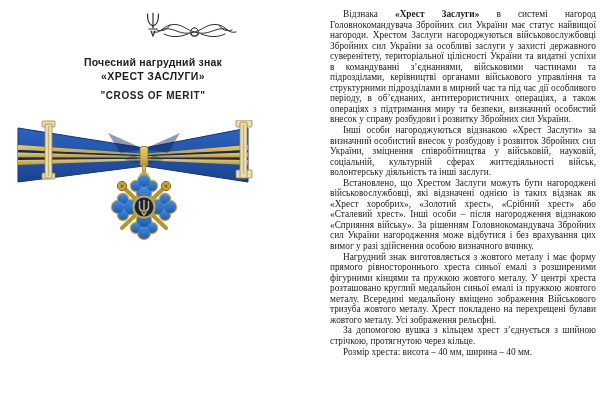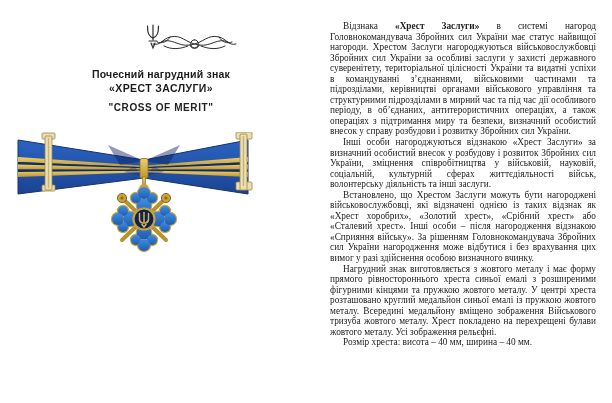--- a/index.html
+++ b/index.html
@@ -1,26 +1,26 @@
 <!DOCTYPE html>
 <html><head>
 <meta charset="utf-8">
 <style>
   html,body{margin:0;padding:0;background:#ffffff;}
   #spread{
     position:relative;width:612px;height:403px;background:#ffffff;overflow:hidden;
     font-family:"Liberation Serif",serif;color:#1c1c1c;
   }
-  .page{position:absolute;top:0;height:384px;width:306px;margin-top:12px;}
+  .page{position:absolute;top:0;height:384px;width:306px;}
   #page-left{left:0;}
   #page-right{left:306px;}
 
   
   .ornament{position:absolute;left:68px;top:10px;width:170px;height:34px;}
-  .title-block{position:absolute;left:8px;top:56px;width:306px;text-align:center;
+  .title-block{position:absolute;left:0;top:56px;width:306px;text-align:center;
     font-family:"Liberation Sans",sans-serif;font-weight:700;color:#1b1b1b;}
   .title-ua{font-size:10.5px;line-height:12.5px;letter-spacing:.2px;}
   .title-award{font-size:10.5px;line-height:12.5px;letter-spacing:.4px;margin-top:1px;}
   .title-en{font-size:10px;letter-spacing:.6px;margin-top:8px;color:#222;}
   .medal{position:absolute;left:8px;top:120px;width:250px;height:125px;}
 
   
   .textcol{position:absolute;left:24px;top:9px;width:266px;
     font-size:9.3px;line-height:10.55px;text-align:justify;}
   .textcol p{margin:0;text-indent:13px;}
@@ -189,18 +189,19 @@
       </g>
     </svg>
   </div>
 
   <div class="page" id="page-right">
     <div class="textcol">
       <p><span>Відзнака </span><span class="lead-bold">«Хрест Заслуги»</span><span> в системі нагород Головнокомандувача Збройних сил України має статус найвищої нагороди. Хрестом Заслуги нагороджуються військовослужбовці Збройних сил України за особливі заслуги у захисті державного суверенітету, територіальної цілісності України та видатні успіхи в командуванні з’єднаннями, військовими частинами та підрозділами, керівництві органами військового управління та структурними підрозділами в мирний час та під час дії особливого періоду, в об’єднаних, антитерористичних операціях, а також операціях з підтримання миру та безпеки, визначний особистий внесок у справу розбудови і розвитку Збройних сил України.</span></p>
       <p>Інші особи нагороджуються відзнакою «Хрест Заслуги» за визначний особистий внесок у розбудову і розвиток Збройних сил України, зміцнення співробітництва у військовій, науковій, соціальній, культурній сферах життєдіяльності військ, волонтерську діяльність та інші заслуги.</p>
       <p>Встановлено, що Хрестом Заслуги можуть бути нагороджені військовослужбовці, які відзначені однією із таких відзнак як «Хрест хоробрих», «Золотий хрест», «Срібний хрест» або «Сталевий хрест». Інші особи – після нагородження відзнакою «Сприяння війську». За рішенням Головнокомандувача Збройних сил України нагородження може відбутися і без врахування цих вимог у разі здійснення особою визначного вчинку.</p>
       <p>Нагрудний знак виготовляється з жовтого металу і має форму прямого рівностороннього хреста синьої емалі з розширеними фігурними кінцями та пружкою жовтого металу. У центрі хреста розташовано круглий медальйон синьої емалі із пружкою жовтого металу. Всередині медальйону вміщено зображення Військового тризуба жовтого металу. Хрест покладено на перехрещені булави жовтого металу. Усі зображення рельєфні.</p>
+      <p>За допомогою вушка з кільцем хрест з’єднується з шийною стрічкою, протягнутою через кільце.</p>
       <p>Розмір хреста: висота – 40 мм, ширина – 40 мм.</p>
 
     </div>
   </div>
 
 </div>
 
 </body></html>

